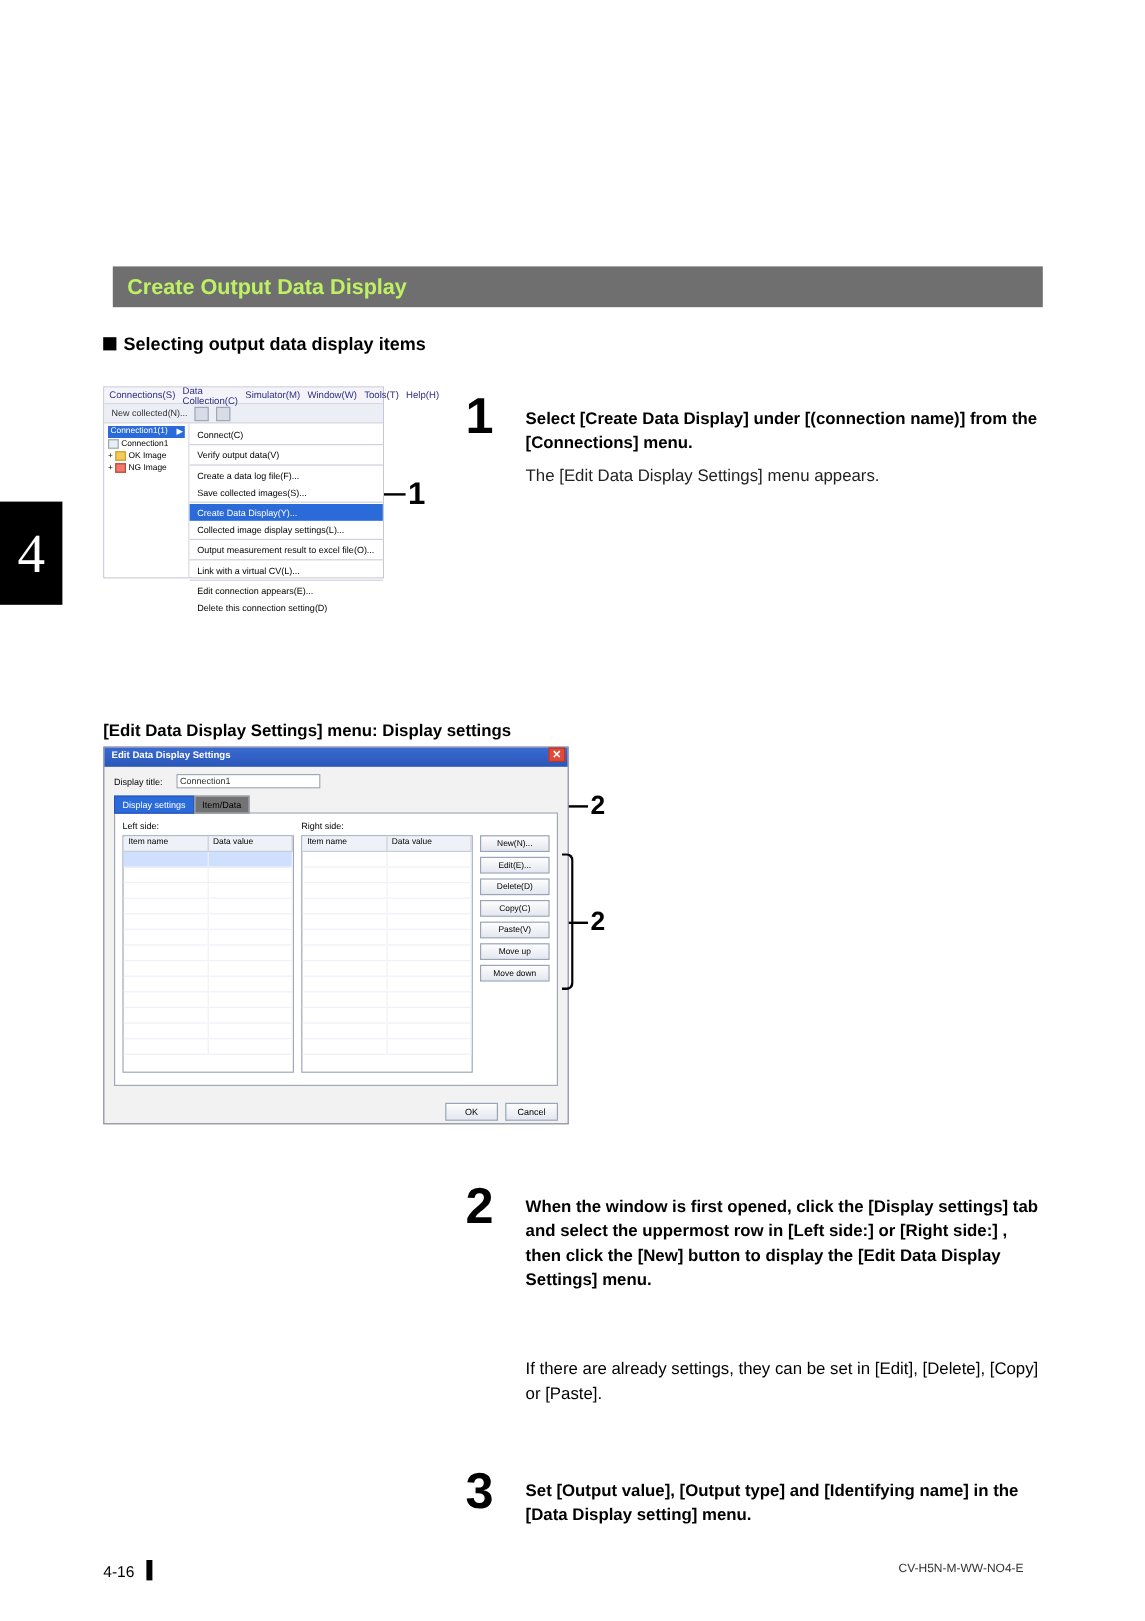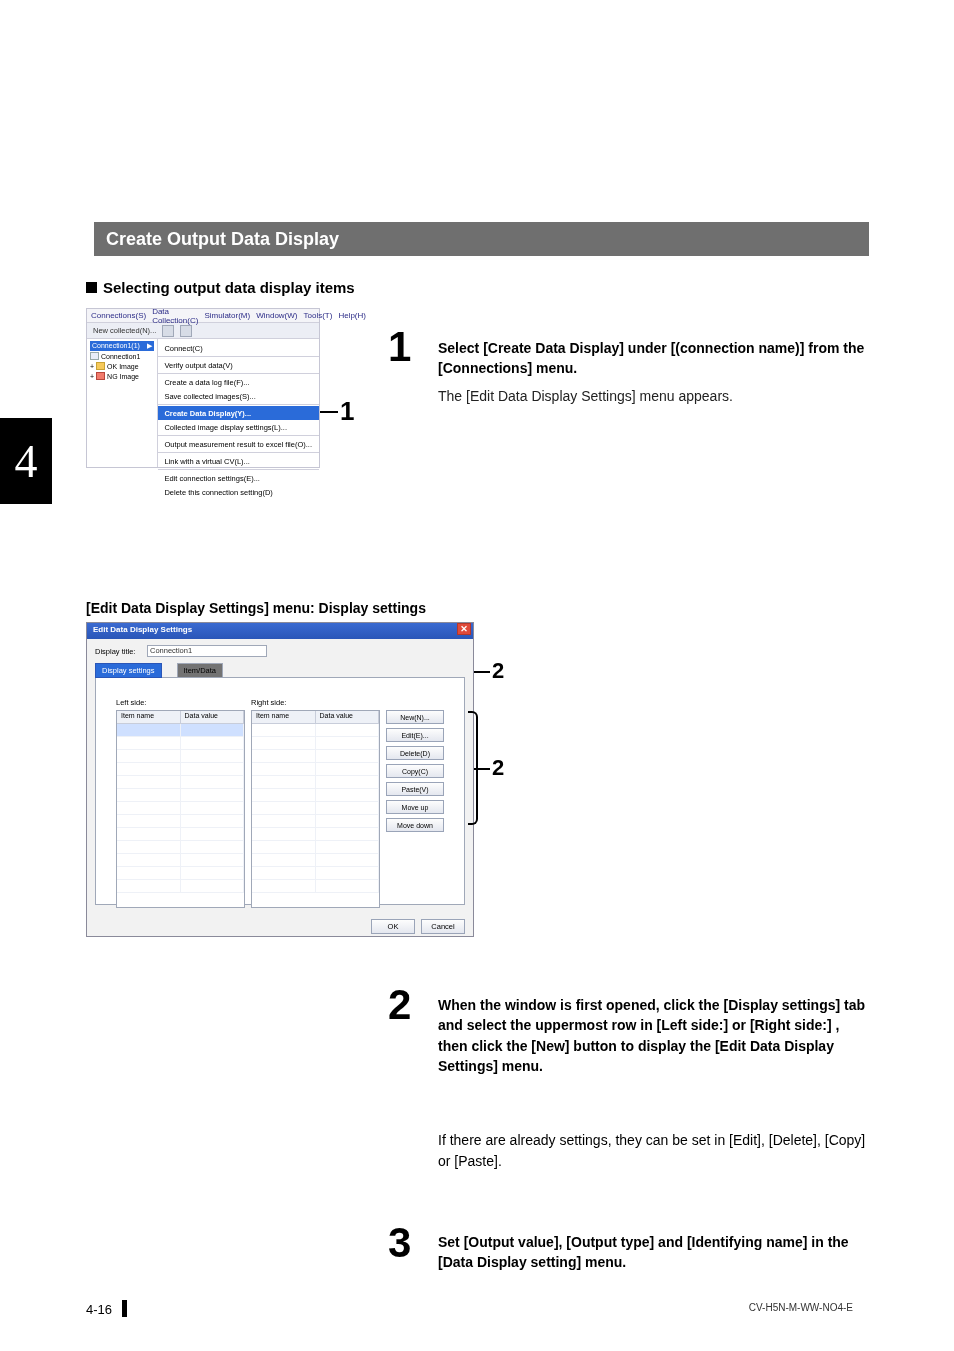--- a/index.html
+++ b/index.html
@@ -4,51 +4,51 @@
 <style>
   * { box-sizing: border-box; margin: 0; padding: 0; }
   html, body { width: 954px; height: 1351px; background: #fff; font-family: Arial, Helvetica, sans-serif; color: #000; }
   .page { position: relative; width: 954px; height: 1351px; }
 
   
   .header-bar {
     position: absolute; left: 94px; top: 222px; width: 775px; height: 34px;
     background: #6f6f6f; display: flex; align-items: center; padding-left: 12px;
   }
-  .header-bar .title { color: #ffffff; font-size: 18px; font-weight: bold; }
+  .header-bar .title { color: #bef264; font-size: 18px; font-weight: bold; }
 
   
   .subheading { position: absolute; left: 86px; top: 279px; font-size: 15px; font-weight: bold; }
   .subheading .square { display:inline-block; width:11px; height:11px; background:#000; margin-right:6px; vertical-align: 0px;}
 
   
   .side-tab {
     position: absolute; left: 0; top: 418px; width: 52px; height: 86px; background: #000;
     display:flex; align-items:center; justify-content:center;
   }
   .side-tab .num { color:#fff; font-size: 46px; font-family: Georgia, 'Times New Roman', serif; }
 
   
-  .shot1 { position:absolute; left:86px; top:308px; width:234px; height:160px; border:1px solid #c6c6d4; background:#fff; font-size:8px; }
+  .shot1 { position:absolute; left:86px; top:322px; width:234px; height:160px; border:1px solid #c6c6d4; background:#fff; font-size:8px; }
   .shot1 .menubar { height:14px; background:#f4f4f8; border-bottom:1px solid #d0d0dc; display:flex; align-items:center; padding:0 4px; gap:6px; color:#2d2d88; }
   .shot1 .toolbar { height:16px; background:#eceef5; border-bottom:1px solid #d0d0dc; display:flex; align-items:center; padding:0 6px; gap:6px; }
   .shot1 .toolbar .newc { font-size:7.5px; color:#333; }
   .shot1 .toolbar .ticon { width:12px; height:12px; background:#d7dce6; border:1px solid #a0a8b8; }
   .shot1 .body { display:flex; height:128px; }
   .shot1 .tree { width:72px; background:#fff; border-right:1px solid #d0d0dc; padding:2px 3px; font-size:7px; }
   .shot1 .tree .sel { background:#2a6bd9; color:#fff; padding:1px 2px; display:flex; justify-content:space-between; }
   .shot1 .tree .tri { display:inline-block; }
   .shot1 .tree .row { display:flex; align-items:center; gap:2px; padding:1px 0; }
   .shot1 .tree .fico { width:9px; height:8px; background:#f6c95a; border:1px solid #c9a235; }
   .shot1 .tree .rico { width:9px; height:8px; background:#f17a6b; border:1px solid #b7463b; }
   .shot1 .tree .hidx { width:9px; height:8px; background:#e9eef9; border:1px solid #9aa;}
   .shot1 .submenu { width:162px; background:#fff; padding:2px 0; font-size:7.5px; }
   .shot1 .submenu .mi { padding:2px 6px; border-top:1px solid transparent; }
   .shot1 .submenu .sep { border-top:1px solid #d0d0dc; margin:1px 0; }
-  .shot1 .submenu .hl { background:#2a6bd9; color:#fff;font-weight:bold; }
+  .shot1 .submenu .hl { background:#2a6bd9; color:#fff; }
 
   .callout1-line { position:absolute; left:320px; top:411px; width:18px; height:0; border-top:2px solid #000; }
   .callout1-num { position:absolute; left:340px; top:396px; font-size:26px; font-weight:bold; font-family: Arial, sans-serif; color:#000; }
 
   
   .step1-num { position:absolute; left:388px; top:323px; font-size:42px; font-weight:bold; font-family: Arial, sans-serif; }
   .step1-text { position:absolute; left:438px; top:338px; width:430px; font-size:14px; line-height:1.45; }
   .step1-text .bold { font-weight:bold; }
   .step1-body { position:absolute; left:438px; top:386px; width:430px; font-size:14px; line-height:1.5; color:#222; }
 
@@ -56,24 +56,24 @@
   .shot2-caption { position:absolute; left:86px; top:600px; font-size:14px; font-weight:bold; }
 
   
   .shot2 { position:absolute; left:86px; top:622px; width:388px; height:315px; background:#f2f2f2; border:1px solid #8a8a9a; font-size:8px; }
   .shot2 .ttl { height:16px; background:linear-gradient(#3a6ad1,#2a56b8); color:#fff; display:flex; align-items:center; justify-content:space-between; padding:0 2px 4px 6px; font-size:8px; font-weight:bold; }
   .shot2 .ttl .xbtn { width:14px; height:12px; background:#e04a3a; color:#fff; font-size:9px; display:flex; align-items:center; justify-content:center; border:1px solid #b5372b; }
   .shot2 .inner { padding:6px 8px 8px 8px; }
   .shot2 .frow { display:flex; align-items:center; gap:0; margin-bottom:6px; }
   .shot2 .frow label { font-size:7.5px; width:52px; }
   .shot2 .frow .tinput { width:120px; height:12px; border:1px solid #a0a8b8; background:#fff; font-size:7.5px; padding:0 2px; color:#333; }
-  .shot2 .tabs { display:flex; gap:15px; margin-top:2px; }
+  .shot2 .tabs { display:flex; gap:0; margin-top:2px; }
   .shot2 .tab { padding:2px 6px; font-size:7.5px; border:1px solid #a0a8b8; background:#737373; }
   .shot2 .tab.active { background:#2a6bd9; color:#fff; border-color:#2a56b8; }
-  .shot2 .panel { border:1px solid #a0a8b8; background:#fff; height:228px; margin-top:-1px; padding:20px; display:flex; gap:6px; }
+  .shot2 .panel { border:1px solid #a0a8b8; background:#fff; height:228px; margin-top:-1px; padding:6px; display:flex; gap:6px; }
   .shot2 .col { flex:1; }
   .shot2 .col .lbl { font-size:7.5px; margin-bottom:3px; }
   .shot2 .grid { border:1px solid #a0a8b8; height:198px; background:#fff; }
   .shot2 .grid .gh { display:flex; height:13px; background:#eef1f7; border-bottom:1px solid #c8cdda; }
   .shot2 .grid .gh div { flex:1; padding:1px 4px; font-size:7px; border-right:1px solid #c8cdda; }
   .shot2 .grid .grow { height:13px; border-bottom:1px solid #eef1f7; display:flex; }
   .shot2 .grid .grow.sel { background:#cfe0ff; }
   .shot2 .grid .grow div { flex:1; border-right:1px solid #eef1f7; }
   .shot2 .btns { width:58px; display:flex; flex-direction:column; gap:4px; padding-top:12px; }
   .shot2 .btns button { height:14px; font-size:7px; background:linear-gradient(#fdfdfd,#e4e7ef); border:1px solid #9aa4b8; cursor:default; }
@@ -154,21 +154,21 @@
         <div class="mi">Create a data log file(F)...</div>
         <div class="mi">Save collected images(S)...</div>
         <div class="sep"></div>
         <div class="mi hl">Create Data Display(Y)...</div>
         <div class="mi">Collected image display settings(L)...</div>
         <div class="sep"></div>
         <div class="mi">Output measurement result to excel file(O)...</div>
         <div class="sep"></div>
         <div class="mi">Link with a virtual CV(L)...</div>
         <div class="sep"></div>
-        <div class="mi">Edit connection settings(E)...</div>
+        <div class="mi">Edit connection appears(E)...</div>
         <div class="mi">Delete this connection setting(D)</div>
       </div>
     </div>
   </div>
   <div class="callout1-line"></div>
   <div class="callout1-num">1</div>
 
   <div class="step1-num">1</div>
   <div class="step1-text">
     <span class="bold">Select [Create Data Display] under [(connection name)] from the [Connections] menu.</span>

